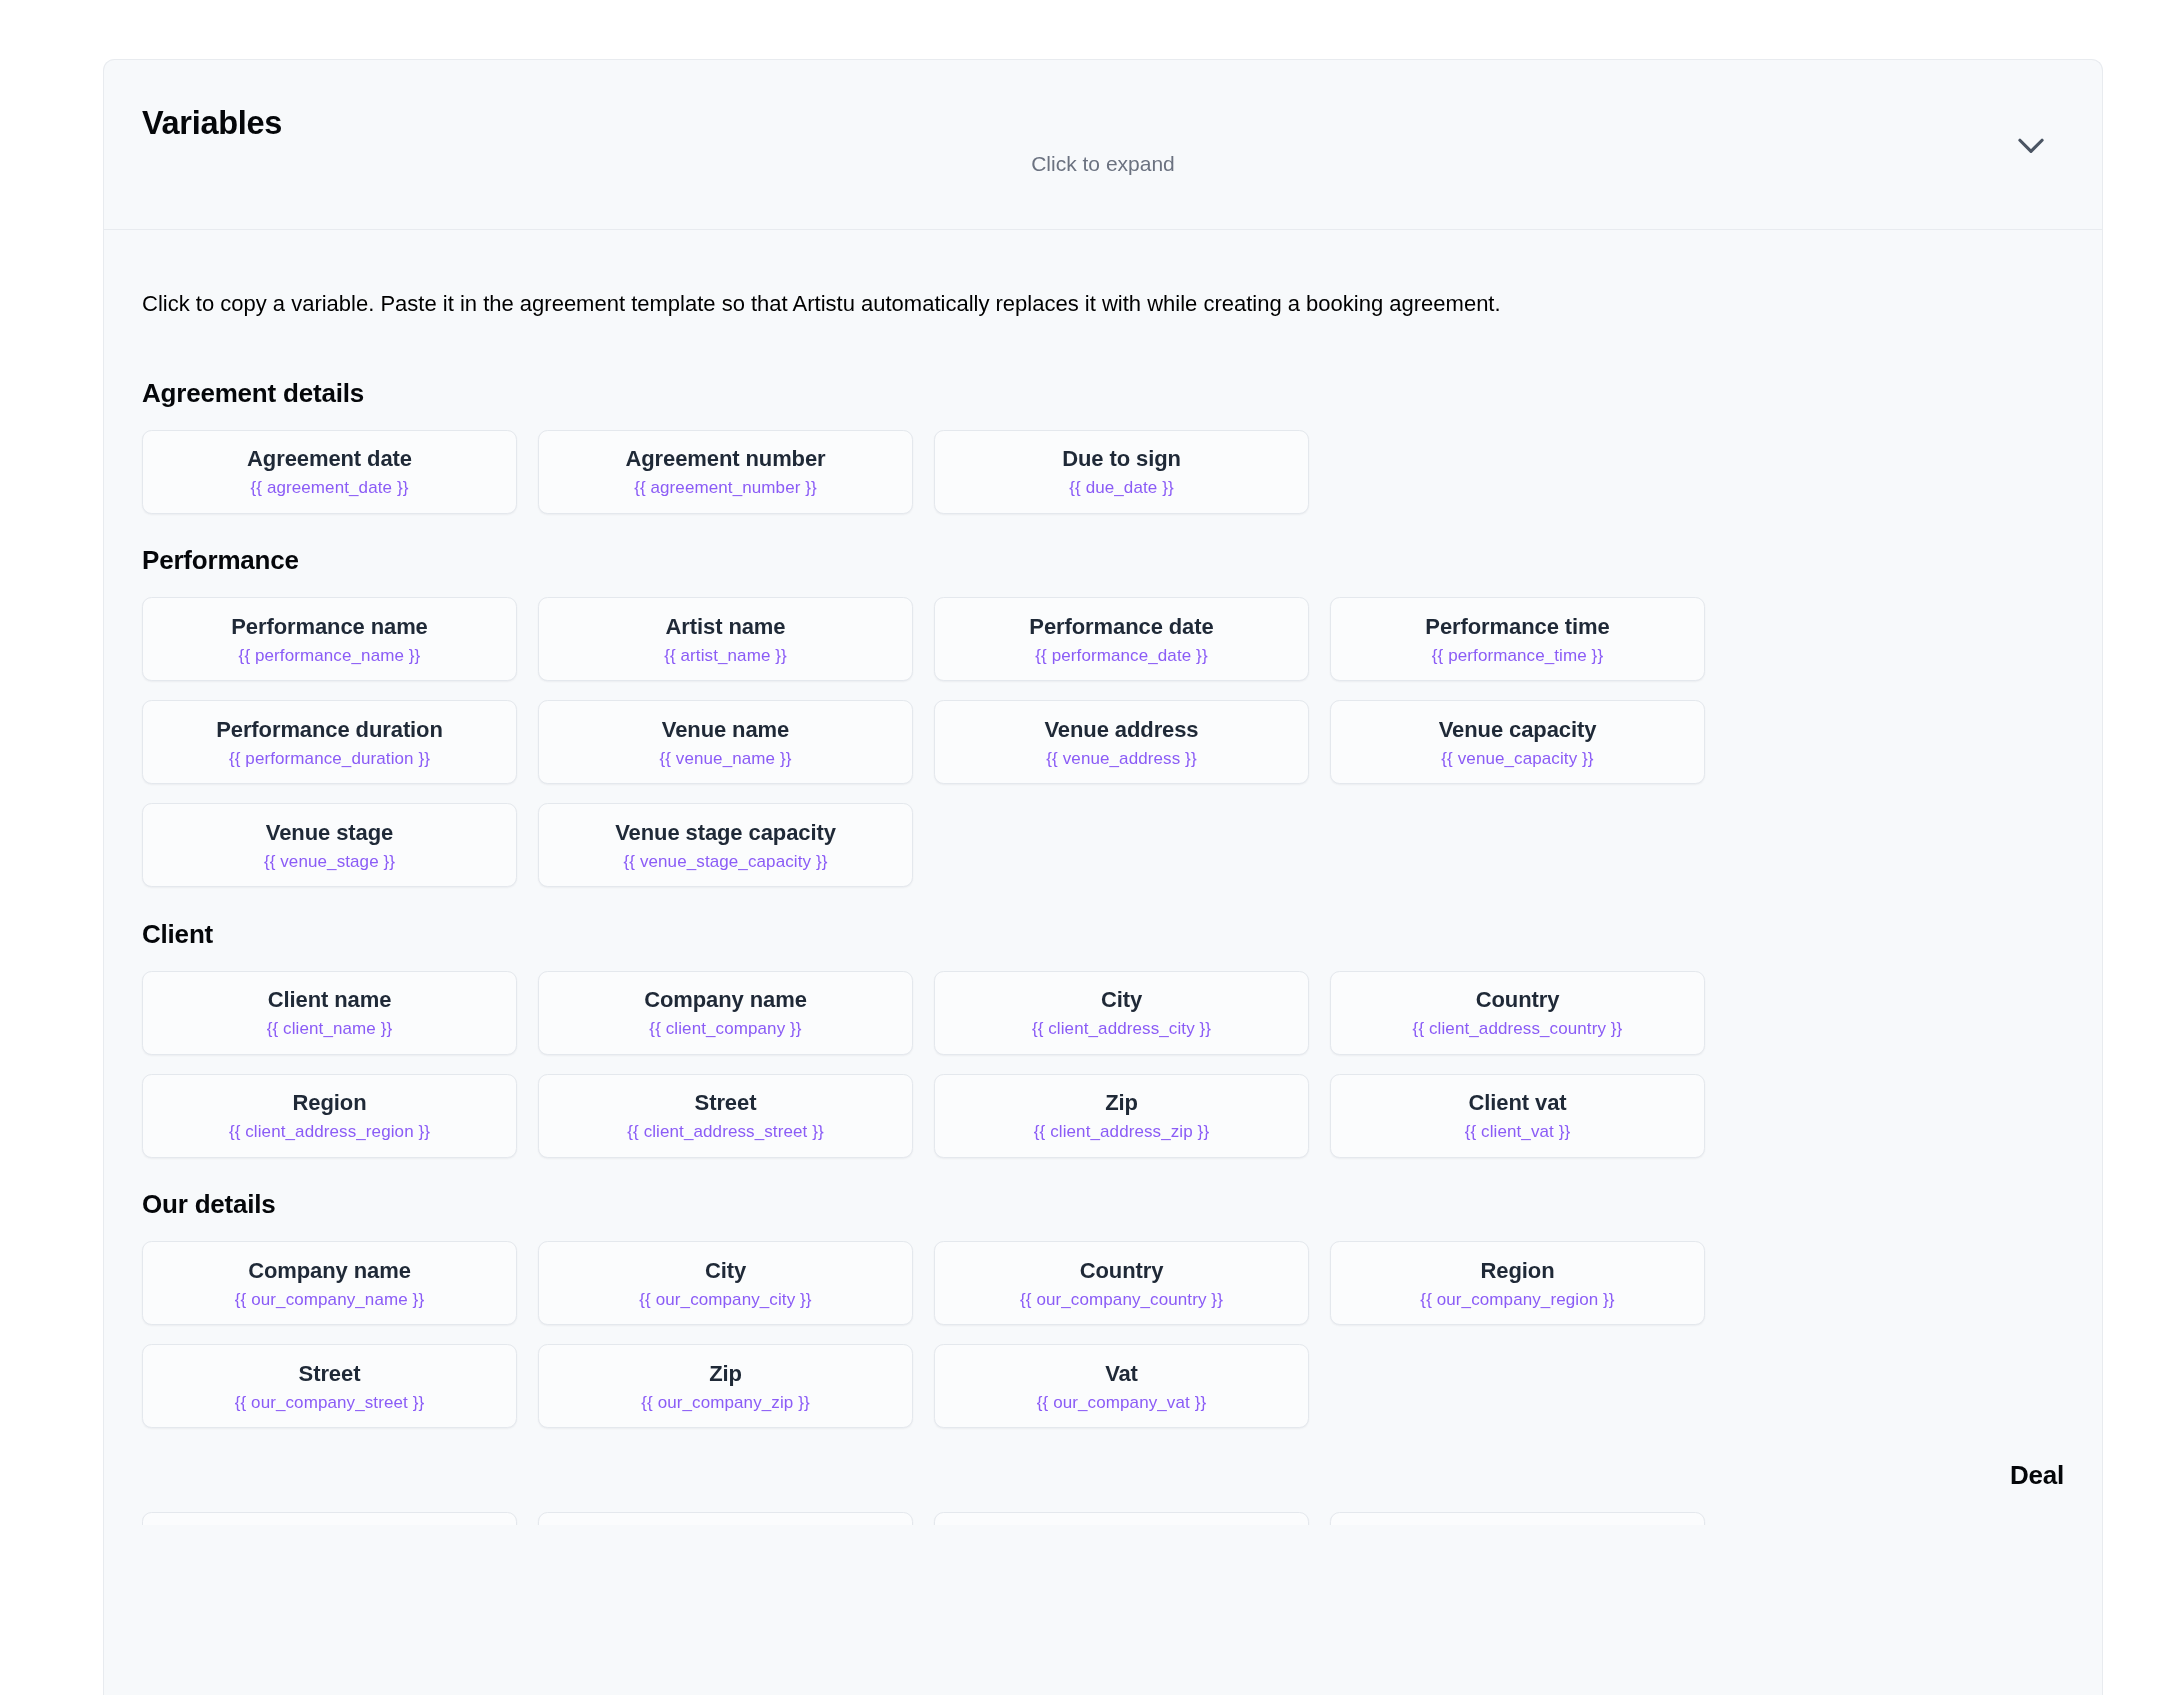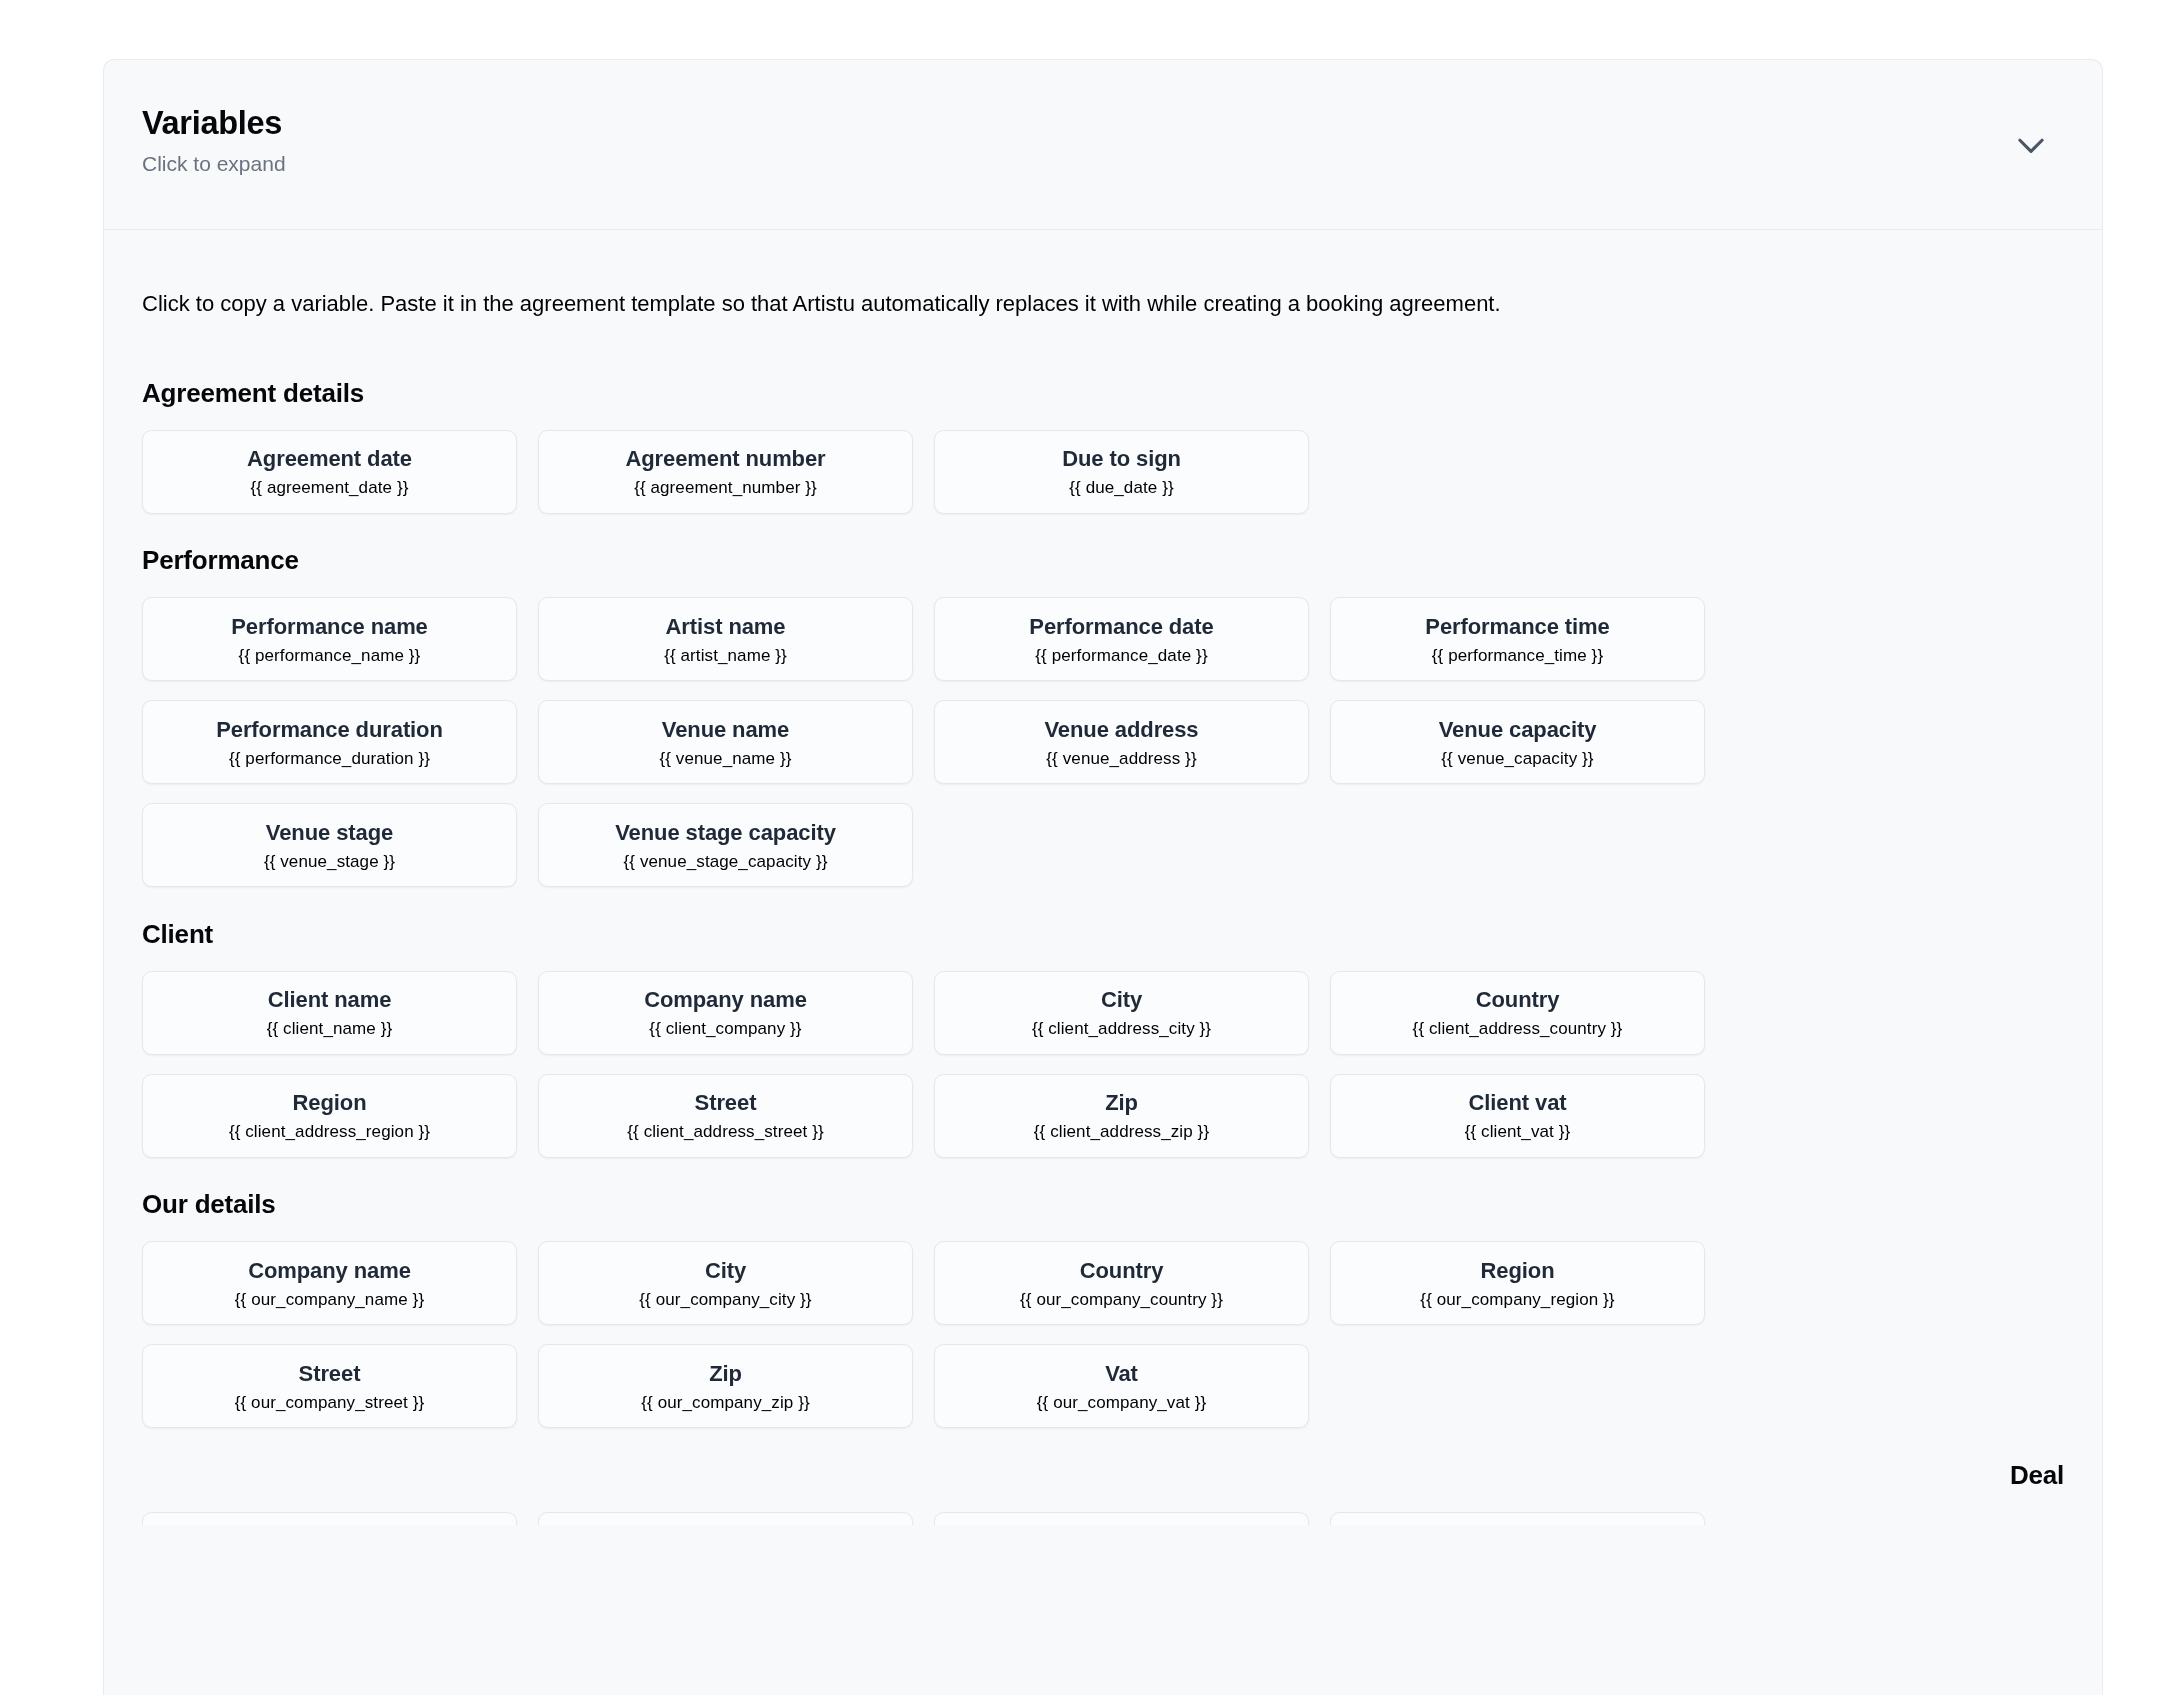--- a/index.html
+++ b/index.html
@@ -44,20 +44,21 @@
     color: #05070a;
     letter-spacing: -0.3px;
     margin: 0 0 9.6px 0;
     line-height: 1.1;
   }
   .panel-subtitle {
     font-size: 21px;
     color: #6b7280;
     line-height: 1.2;
     margin: 0;
+    text-align: center;
   }
   .chevron {
     position: absolute;
     right: 50px;
     top: 50%;
     transform: translateY(-50%);
     width: 42px;
     height: 42px;
     display: flex;
     align-items: center;
@@ -110,21 +111,21 @@
     font-size: 22px;
     font-weight: bold;
     color: #1f2937;
     line-height: 1.2;
     margin-bottom: 5.7px;
     letter-spacing: -0.1px;
   }
   .var-card .v-code {
     display: block;
     font-size: 17px;
-    color: #000000;
+    color: #8b5cf6;
     line-height: 1.2;
     letter-spacing: 0.1px;
   }
 
   
   .section-deal { margin-bottom: 0; text-align: right; }
   .section-deal .grid {
     max-height: 13.4px;
     overflow: hidden;
   }

